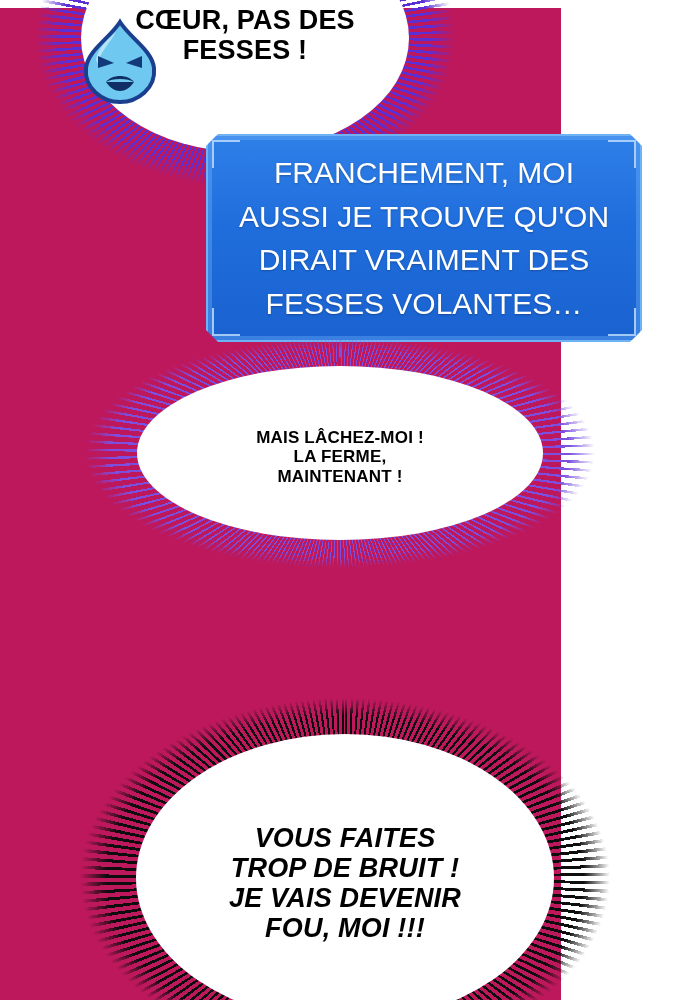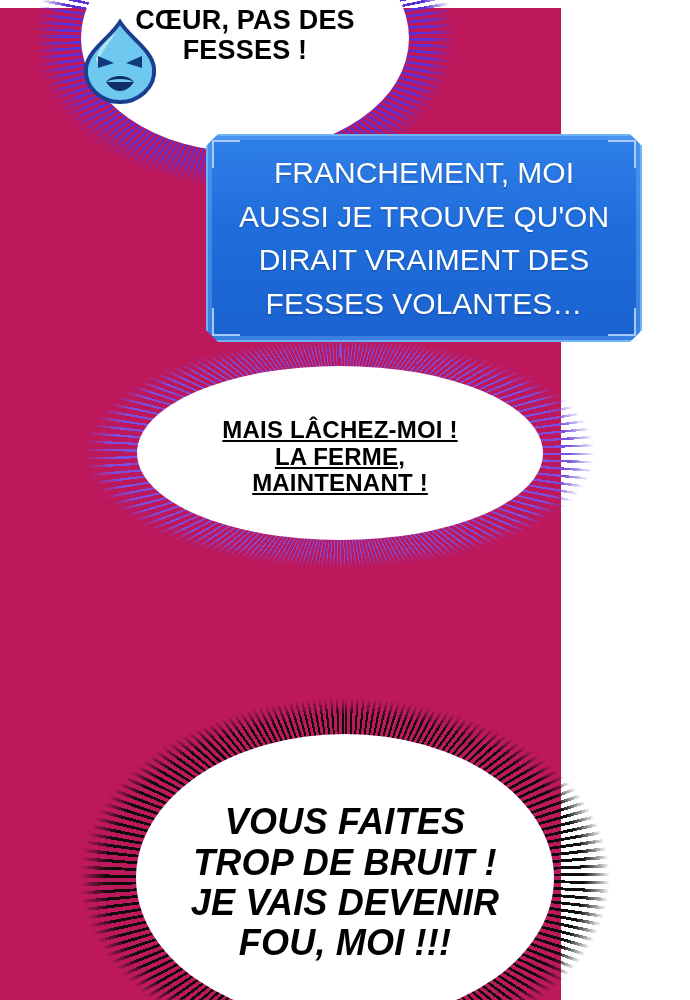--- a/index.html
+++ b/index.html
@@ -93,36 +93,35 @@
 
   
   #shout-mid {
     left: 85px;
     top: 330px;
     width: 510px;
     height: 230px;
   }
   #shout-mid .inner { left: 52px; top: 28px; right: 52px; bottom: 28px; }
   #shout-mid .txt {
-    font-size: 24px;
+    font-size: 17px;
     font-weight: 700;
     margin-top: 8px;
-    text-decoration: underline;
   }
 
   
   #shout-bottom {
     left: 80px;
     top: 690px;
     width: 530px;
     height: 360px;
   }
   #shout-bottom .inner { left: 56px; top: 36px; right: 56px; bottom: 36px; }
   #shout-bottom .txt {
-    font-size: 36px;
+    font-size: 27px;
     font-weight: 700;
     font-style: italic;
     margin-top: 10px;
   }
 
   
   #blue-box {
     position: absolute;
     left: 206px;
     top: 126px;

